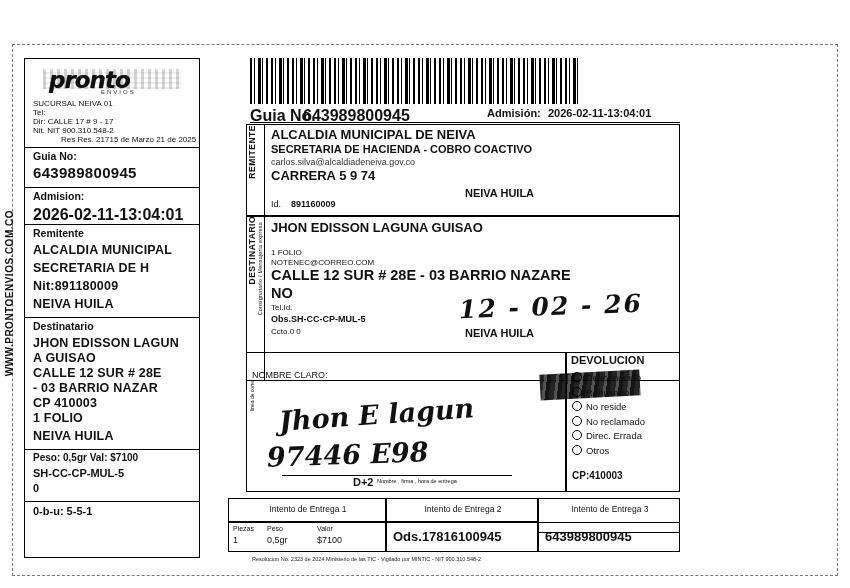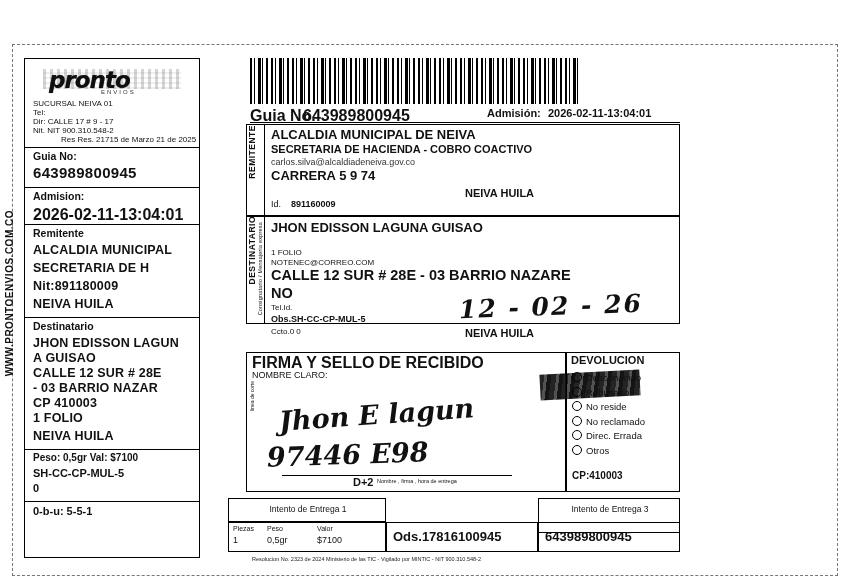--- a/index.html
+++ b/index.html
@@ -184,41 +184,40 @@
     </div>
     <div class="txt f11 b" style="left:24px;top:19px;">SECRETARIA DE HACIENDA - COBRO COACTIVO</div>
     <div class="txt f13 b" style="left:24px;top:3px;">ALCALDIA MUNICIPAL DE NEIVA</div>
     <div class="txt f9" style="left:24px;top:33px;color:#333;">carlos.silva@alcaldiadeneiva.gov.co</div>
     <div class="txt f13 b" style="left:24px;top:44px;">CARRERA 5 9 74</div>
     <div class="txt f11 b" style="left:218px;top:63px;">NEIVA HUILA</div>
     <div class="txt f9" style="left:24px;top:75px;">Id.</div>
     <div class="txt f9 b" style="left:44px;top:75px;">891160009</div>
   </div>
 
-  <div class="wb" style="left:246px;top:215px;width:434px;height:109px;">
+  <div class="wb" style="left:246px;top:215px;width:434px;height:166px;">
     <div class="vcol">
       <span>DESTINATARIO</span>
     </div>
     <div style="position:absolute;left:10px;top:6px;writing-mode:vertical-rl;transform:rotate(180deg);font-size:5.5px;letter-spacing:.2px;">Consignatario / Mensajeria expresa</div>
 
     <div class="txt f13 b" style="left:24px;top:5px;">JHON EDISSON LAGUNA GUISAO</div>
     <div class="txt f8" style="left:24px;top:33px;">1 FOLIO</div>
     <div class="txt f8" style="left:24px;top:43px;">NOTENEC@CORREO.COM</div>
     <div class="txt f14 b" style="left:24px;top:52px;">CALLE 12 SUR # 28E - 03 BARRIO NAZARE</div>
     <div class="txt f14 b" style="left:24px;top:70px;">NO</div>
     <div class="txt f8" style="left:24px;top:88px;">Tel.Id.</div>
     <div class="txt f9 b" style="left:24px;top:99px;">Obs.SH-CC-CP-MUL-5</div>
     <div class="txt f8" style="left:24px;top:112px;">Ccto.0 0</div>
     <div class="txt f11 b" style="left:218px;top:112px;">NEIVA HUILA</div>
 
     <div class="txt hand" id="date-hand" style="left:212px;top:78px;">12 - 02 - 26</div>
   </div>
 
   <div class="wb" style="left:246px;top:352px;width:320px;height:140px;">
-    <div class="txt f12 b" style="left:5px;top:2px;">FIRMA Y SELLO DE RECIBIDO</div>
     <div class="txt f9" style="left:5px;top:18px;text-align:center;">NOMBRE CLARO:</div>
 
     <div class="txt hand" id="sig1" style="left:32px;top:48px;">Jhon E lagun</div>
     <div class="txt hand" id="sig2" style="left:20px;top:88px;">97446 E98</div>
 
     <div style="position:absolute;left:35px;top:122px;width:230px;border-top:1px solid #000;"></div>
     <div class="txt f11 b" style="left:94px;top:124px;padding-left:12px;">D+2</div>
     <div class="txt" style="left:130px;top:126px;font-size:5.5px;">Nombre , firma , hora de entrega</div>
 
     <div style="position:absolute;left:2px;top:28px;writing-mode:vertical-rl;transform:rotate(180deg);font-size:5px;">linea de corte</div>
@@ -234,20 +233,23 @@
       <div class="dev-item"><span class="radio"></span><span>No reclamado</span></div>
       <div class="dev-item"><span class="radio"></span><span>Direc. Errada</span></div>
       <div class="dev-item"><span class="radio"></span><span>Otros</span></div>
     </div>
     <div class="txt f10 b" style="left:5px;top:118px;">CP:410003</div>
   </div>
 
   <div class="tcell" style="left:228px;top:498px;width:158px;height:24px;">
     <div class="txt tbl-head" style="left:0;top:6px;width:158px;">Intento de Entrega 1</div>
   </div>
+  <div class="tcell" style="left:386px;top:498px;width:152px;height:24px;">
+    <div class="txt tbl-head" style="left:0;top:6px;width:152px;">Intento de Entrega 2</div>
+  </div>
   <div class="tcell" style="left:538px;top:498px;width:142px;height:35px;">
     <div class="txt tbl-head" style="left:0;top:6px;width:142px;">Intento de Entrega 3</div>
   </div>
 
   <div class="tcell" style="left:228px;top:522px;width:158px;height:30px;">
     <div class="txt" style="left:4px;top:2px;font-size:7px;">Piezas</div>
     <div class="txt" style="left:38px;top:2px;font-size:7px;">Peso</div>
     <div class="txt" style="left:88px;top:2px;font-size:7px;">Valor</div>
     <div class="txt" style="left:4px;top:13px;font-size:9px;">1</div>
     <div class="txt" style="left:38px;top:13px;font-size:9px;">0,5gr</div>

